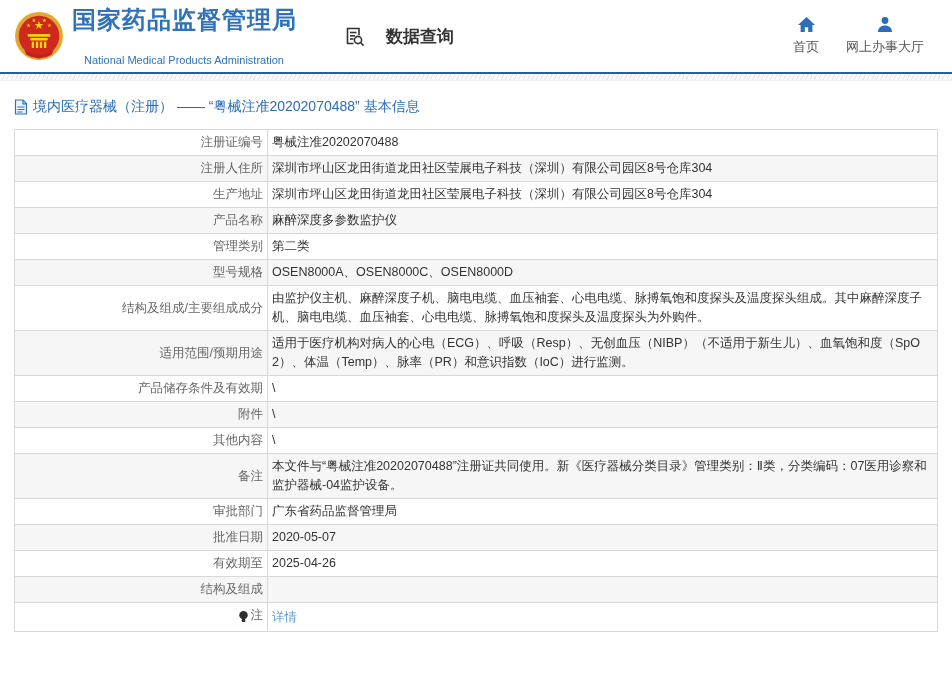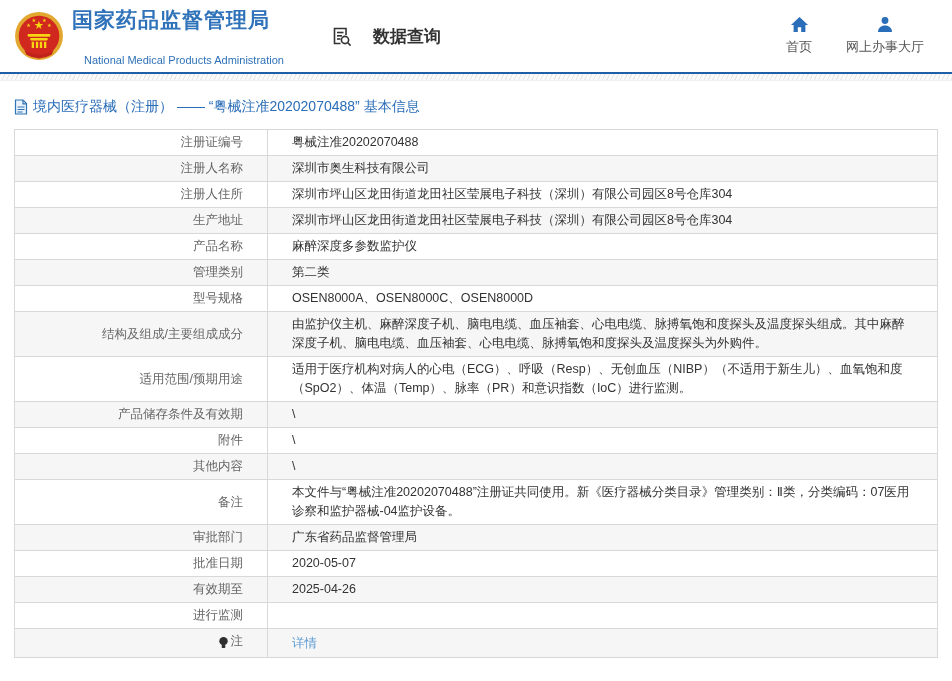--- a/index.html
+++ b/index.html
@@ -4,40 +4,40 @@
 <style>
   * { margin:0; padding:0; box-sizing:border-box; }
   html,body { width:952px; height:681px; background:#fff;
     font-family:"Liberation Sans","DejaVu Sans",sans-serif; }
   body { overflow:hidden; }
 
   
   .header { height:72px; display:flex; align-items:center; padding:0 14px; background:#fff; }
   .logo { display:flex; align-items:center; cursor:pointer; }
   .emblem { width:50px; height:50px; margin-right:8px; }
-  .logo-text .cn { font-size:21px; font-weight:bold; color:#2f72b9; letter-spacing:1px; line-height:30px; }
+  .logo-text .cn { font-size:24px; font-weight:bold; color:#2f72b9; letter-spacing:1px; line-height:30px; }
   .logo-text .en { font-size:11px; color:#2f72b9; line-height:14px; margin-top:18px;padding-left:12px; }
   .section-label { display:flex; align-items:center; margin-left:46px; cursor:pointer;gap:17px; }
   .section-label .txt { font-size:17px; color:#333; font-weight:bold; margin-left:4px; }
-  .header-nav { margin-left:auto; display:flex; gap:34px; padding-right:14px; }
+  .header-nav { margin-left:auto; display:flex; gap:27px; padding-right:14px; }
   .nav-item { display:flex; flex-direction:column; align-items:center; cursor:pointer; }
   .nav-item .nav-label { font-size:13px; color:#555; margin-top:5px; }
 
   .blue-line { height:2px; background:#1e5fa8; }
   .hatch-band { height:7px;
     background:repeating-linear-gradient(115deg,#e7e7e7 0 1px,#fafafa 1px 4px);
     border-bottom:1px solid #f0f0f0; }
 
   
   .page-title-row { display:flex; align-items:center; margin:17px 14px 13px 14px; }
   .page-title { font-size:14px; color:#2a6db8; margin-left:5px; }
 
   
   .info-table { margin:0 14px; width:924px; border-collapse:collapse; table-layout:fixed; }
-  .info-table td { border:1px solid #d8d8d8; font-size:12.5px; line-height:19px; padding:3px 24px; vertical-align:middle; }
+  .info-table td { border:1px solid #d8d8d8; font-size:12.5px; line-height:19px; padding:3px 4px; vertical-align:middle; }
   .info-table tr:nth-child(even) td { background:#f6f6f6; }
   .info-table td.label { width:253px; text-align:right; color:#666; }
   .info-table td.value { text-align:left; color:#333; word-break:break-all; }
   .info-table td.value .link { color:#5a9ad2; text-decoration:none; cursor:pointer; }
   .note-label { display:inline-flex; align-items:center; gap:2px; }
   .note-label svg { position:relative; top:1px; }
 </style>
 </head>
 <body>
 
@@ -110,24 +110,20 @@
   <span class="page-title">境内医疗器械（注册） —— “粤械注准20202070488” 基本信息</span>
 </div>
 
 <table class="info-table">
   <tbody>
   <tr>
     <td class="label">注册证编号</td>
     <td class="value">粤械注准20202070488</td>
   </tr>
   <tr>
-    <td class="label">注册人名称</td>
-    <td class="value">深圳市奥生科技有限公司</td>
-  </tr>
-  <tr>
     <td class="label">注册人住所</td>
     <td class="value">深圳市坪山区龙田街道龙田社区莹展电子科技（深圳）有限公司园区8号仓库304</td>
   </tr>
   <tr>
     <td class="label">生产地址</td>
     <td class="value">深圳市坪山区龙田街道龙田社区莹展电子科技（深圳）有限公司园区8号仓库304</td>
   </tr>
   <tr>
     <td class="label">产品名称</td>
     <td class="value">麻醉深度多参数监护仪</td>
@@ -170,21 +166,21 @@
   </tr>
   <tr>
     <td class="label">批准日期</td>
     <td class="value">2020-05-07</td>
   </tr>
   <tr>
     <td class="label">有效期至</td>
     <td class="value">2025-04-26</td>
   </tr>
   <tr>
-    <td class="label">进行监测</td>
+    <td class="label">结构及组成</td>
     <td class="value"></td>
   </tr>
   <tr>
     <td class="label">
       <span class="note-label">
         <svg width="11" height="13" viewBox="0 0 12 14">
           <circle cx="6" cy="5.5" r="4.6" fill="#2f2f2f"></circle>
           <rect x="4" y="9.8" width="4" height="3.2" rx="1" fill="#2f2f2f"></rect>
         </svg>
         <span>注</span>

